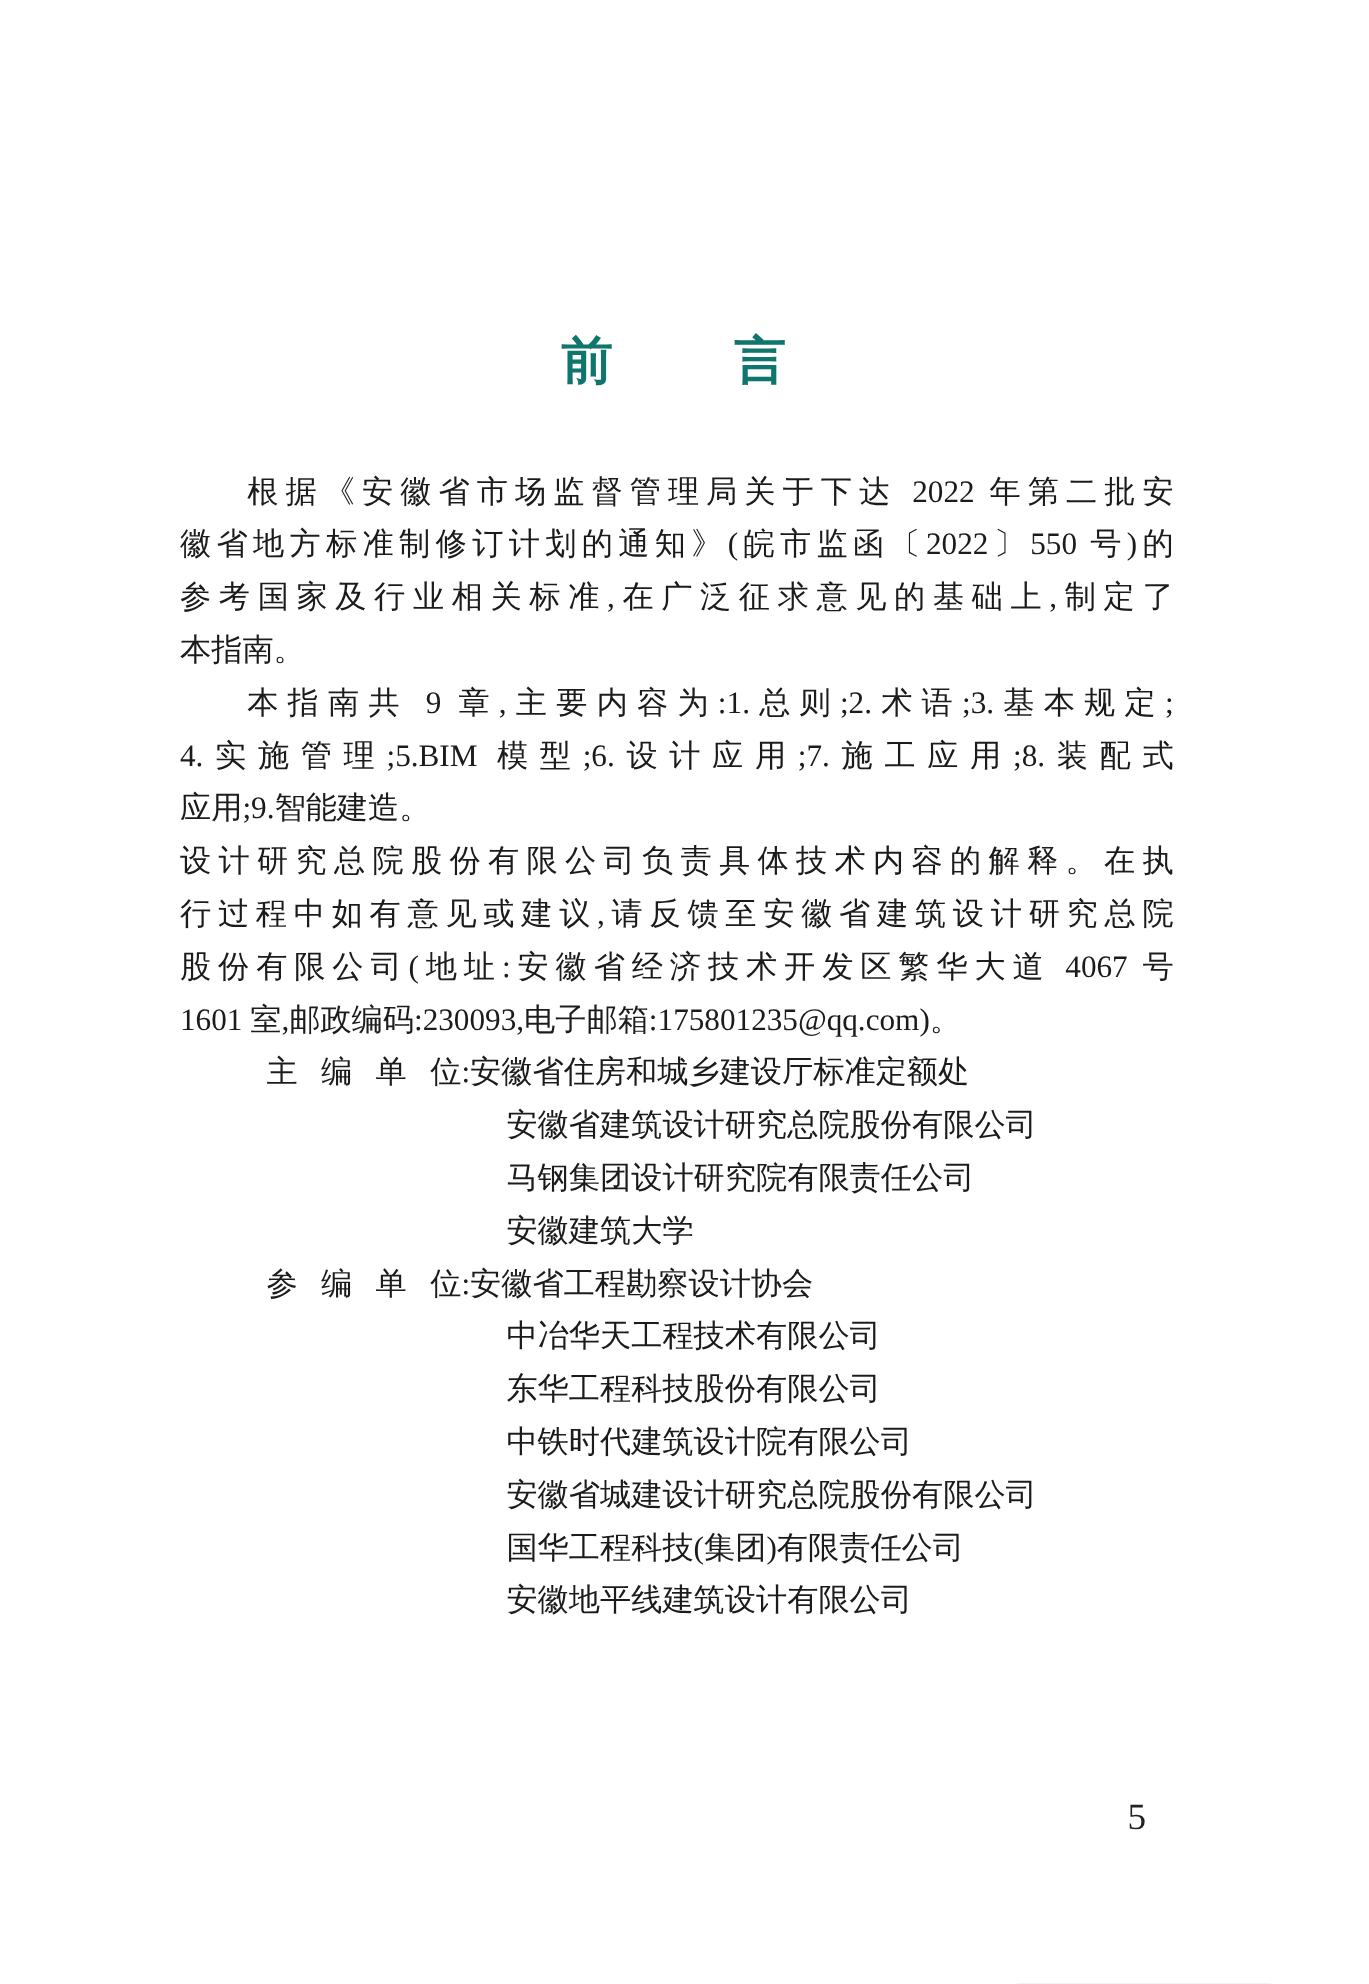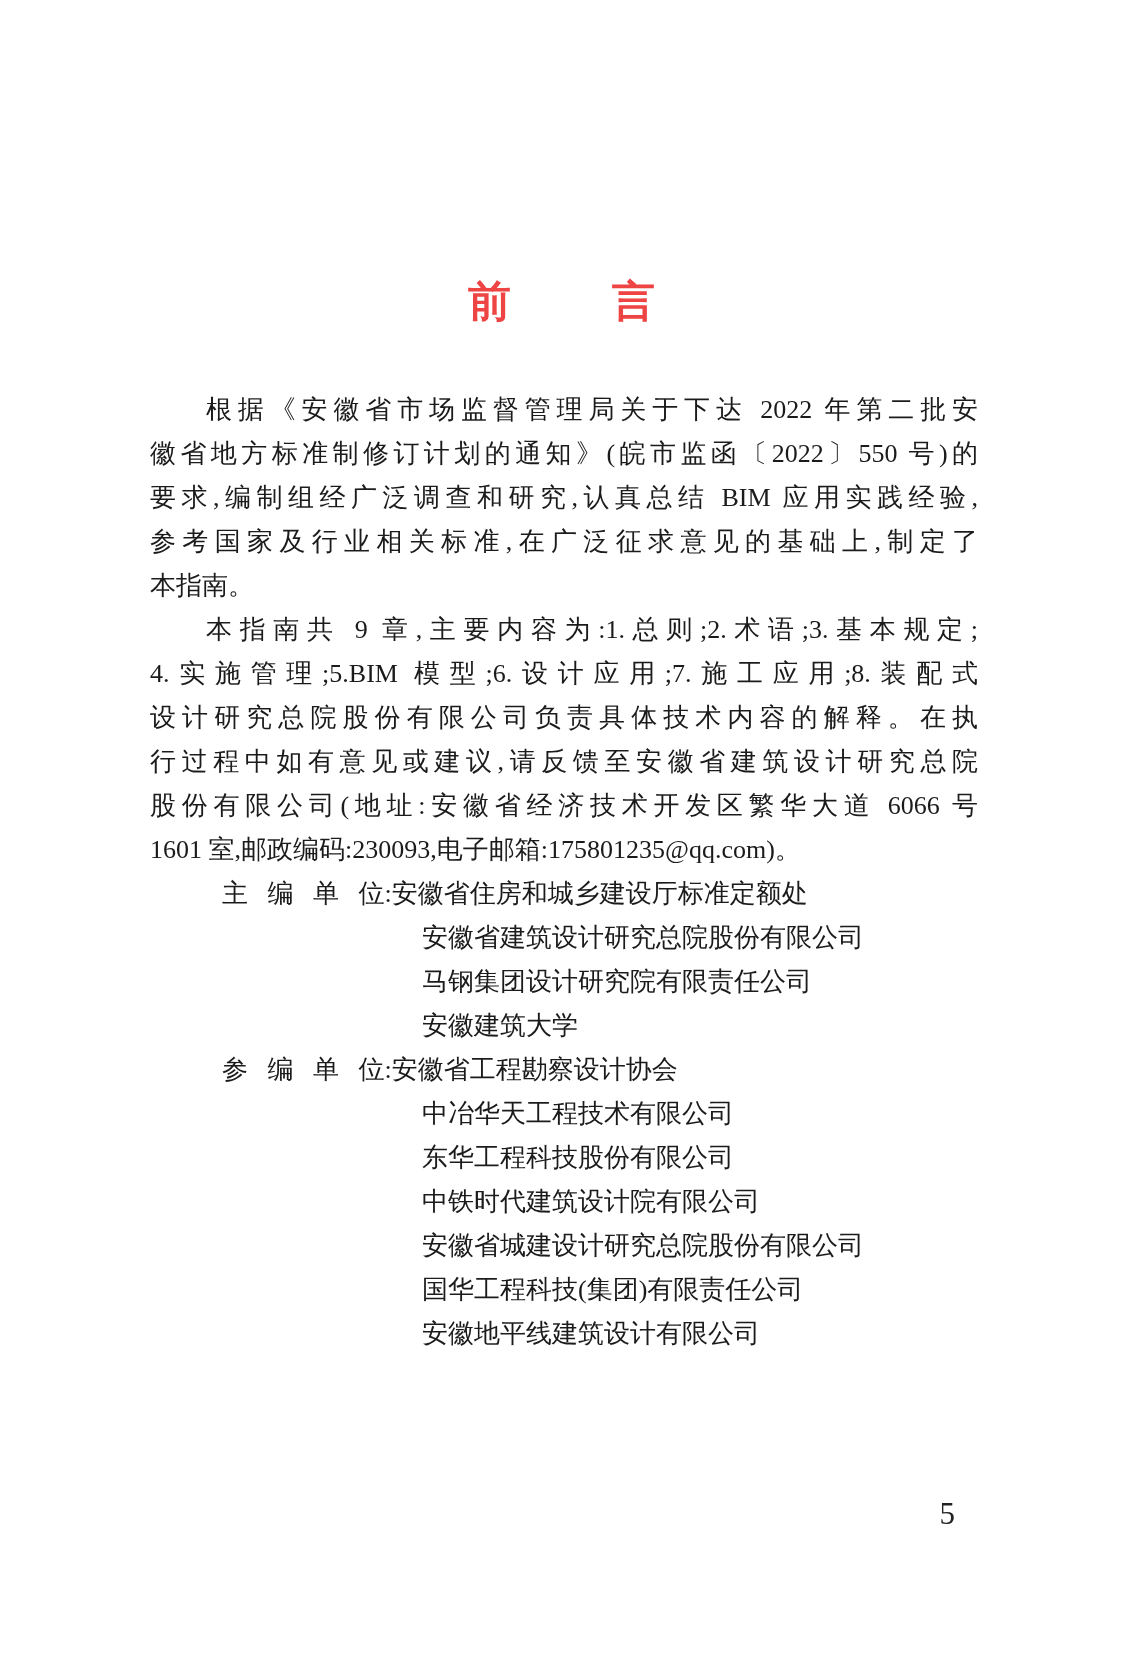--- a/index.html
+++ b/index.html
@@ -20,21 +20,21 @@
     width: 828px;
   }
   .title {
     margin: 0 0 65px 0;
     font-family: "Liberation Sans", "DejaVu Sans", sans-serif;
     font-weight: 700;
     font-size: 43px;
     line-height: 44px;
     letter-spacing: 5px;
     text-align: center;
-    color: #ef4444;
+    color: #0f766e;
   }
   .body-lines {
     font-size: 26px;
     line-height: 44px;
     font-family: Liberation Serif, serif;
   }
   .line {
     height: 44px;
     white-space: nowrap;
   }
@@ -61,28 +61,28 @@
 </style>
 </head>
 <body>
 
 <div class="page">
   <div class="content">
     <h1 class="title">前　　言</h1>
     <div class="body-lines">
       <div class="line jl ind">根据《安徽省市场监督管理局关于下达 2022 年第二批安</div>
       <div class="line jl">徽省地方标准制修订计划的通知》(皖市监函〔2022〕550 号)的</div>
-      <div class="line jl">要求,编制组经广泛调查和研究,认真总结 BIM 应用实践经验,</div>
       <div class="line jl">参考国家及行业相关标准,在广泛征求意见的基础上,制定了</div>
       <div class="line">本指南。</div>
       <div class="line jl ind">本指南共 9 章,主要内容为:1.总则;2.术语;3.基本规定;</div>
       <div class="line jl">4.实施管理;5.BIM 模型;6.设计应用;7.施工应用;8.装配式</div>
+      <div class="line">应用;9.智能建造。</div>
       <div class="line jl">设计研究总院股份有限公司负责具体技术内容的解释。在执</div>
       <div class="line jl">行过程中如有意见或建议,请反馈至安徽省建筑设计研究总院</div>
-      <div class="line jl">股份有限公司(地址:安徽省经济技术开发区繁华大道 6066 号</div>
+      <div class="line jl">股份有限公司(地址:安徽省经济技术开发区繁华大道 4067 号</div>
       <div class="line">1601 室,邮政编码:230093,电子邮箱:175801235@qq.com)。</div>
       <div class="line label">主   编   单   位:安徽省住房和城乡建设厅标准定额处</div>
       <div class="line cont">安徽省建筑设计研究总院股份有限公司</div>
       <div class="line cont">马钢集团设计研究院有限责任公司</div>
       <div class="line cont">安徽建筑大学</div>
       <div class="line label">参   编   单   位:安徽省工程勘察设计协会</div>
       <div class="line cont">中冶华天工程技术有限公司</div>
       <div class="line cont">东华工程科技股份有限公司</div>
       <div class="line cont">中铁时代建筑设计院有限公司</div>
       <div class="line cont">安徽省城建设计研究总院股份有限公司</div>

